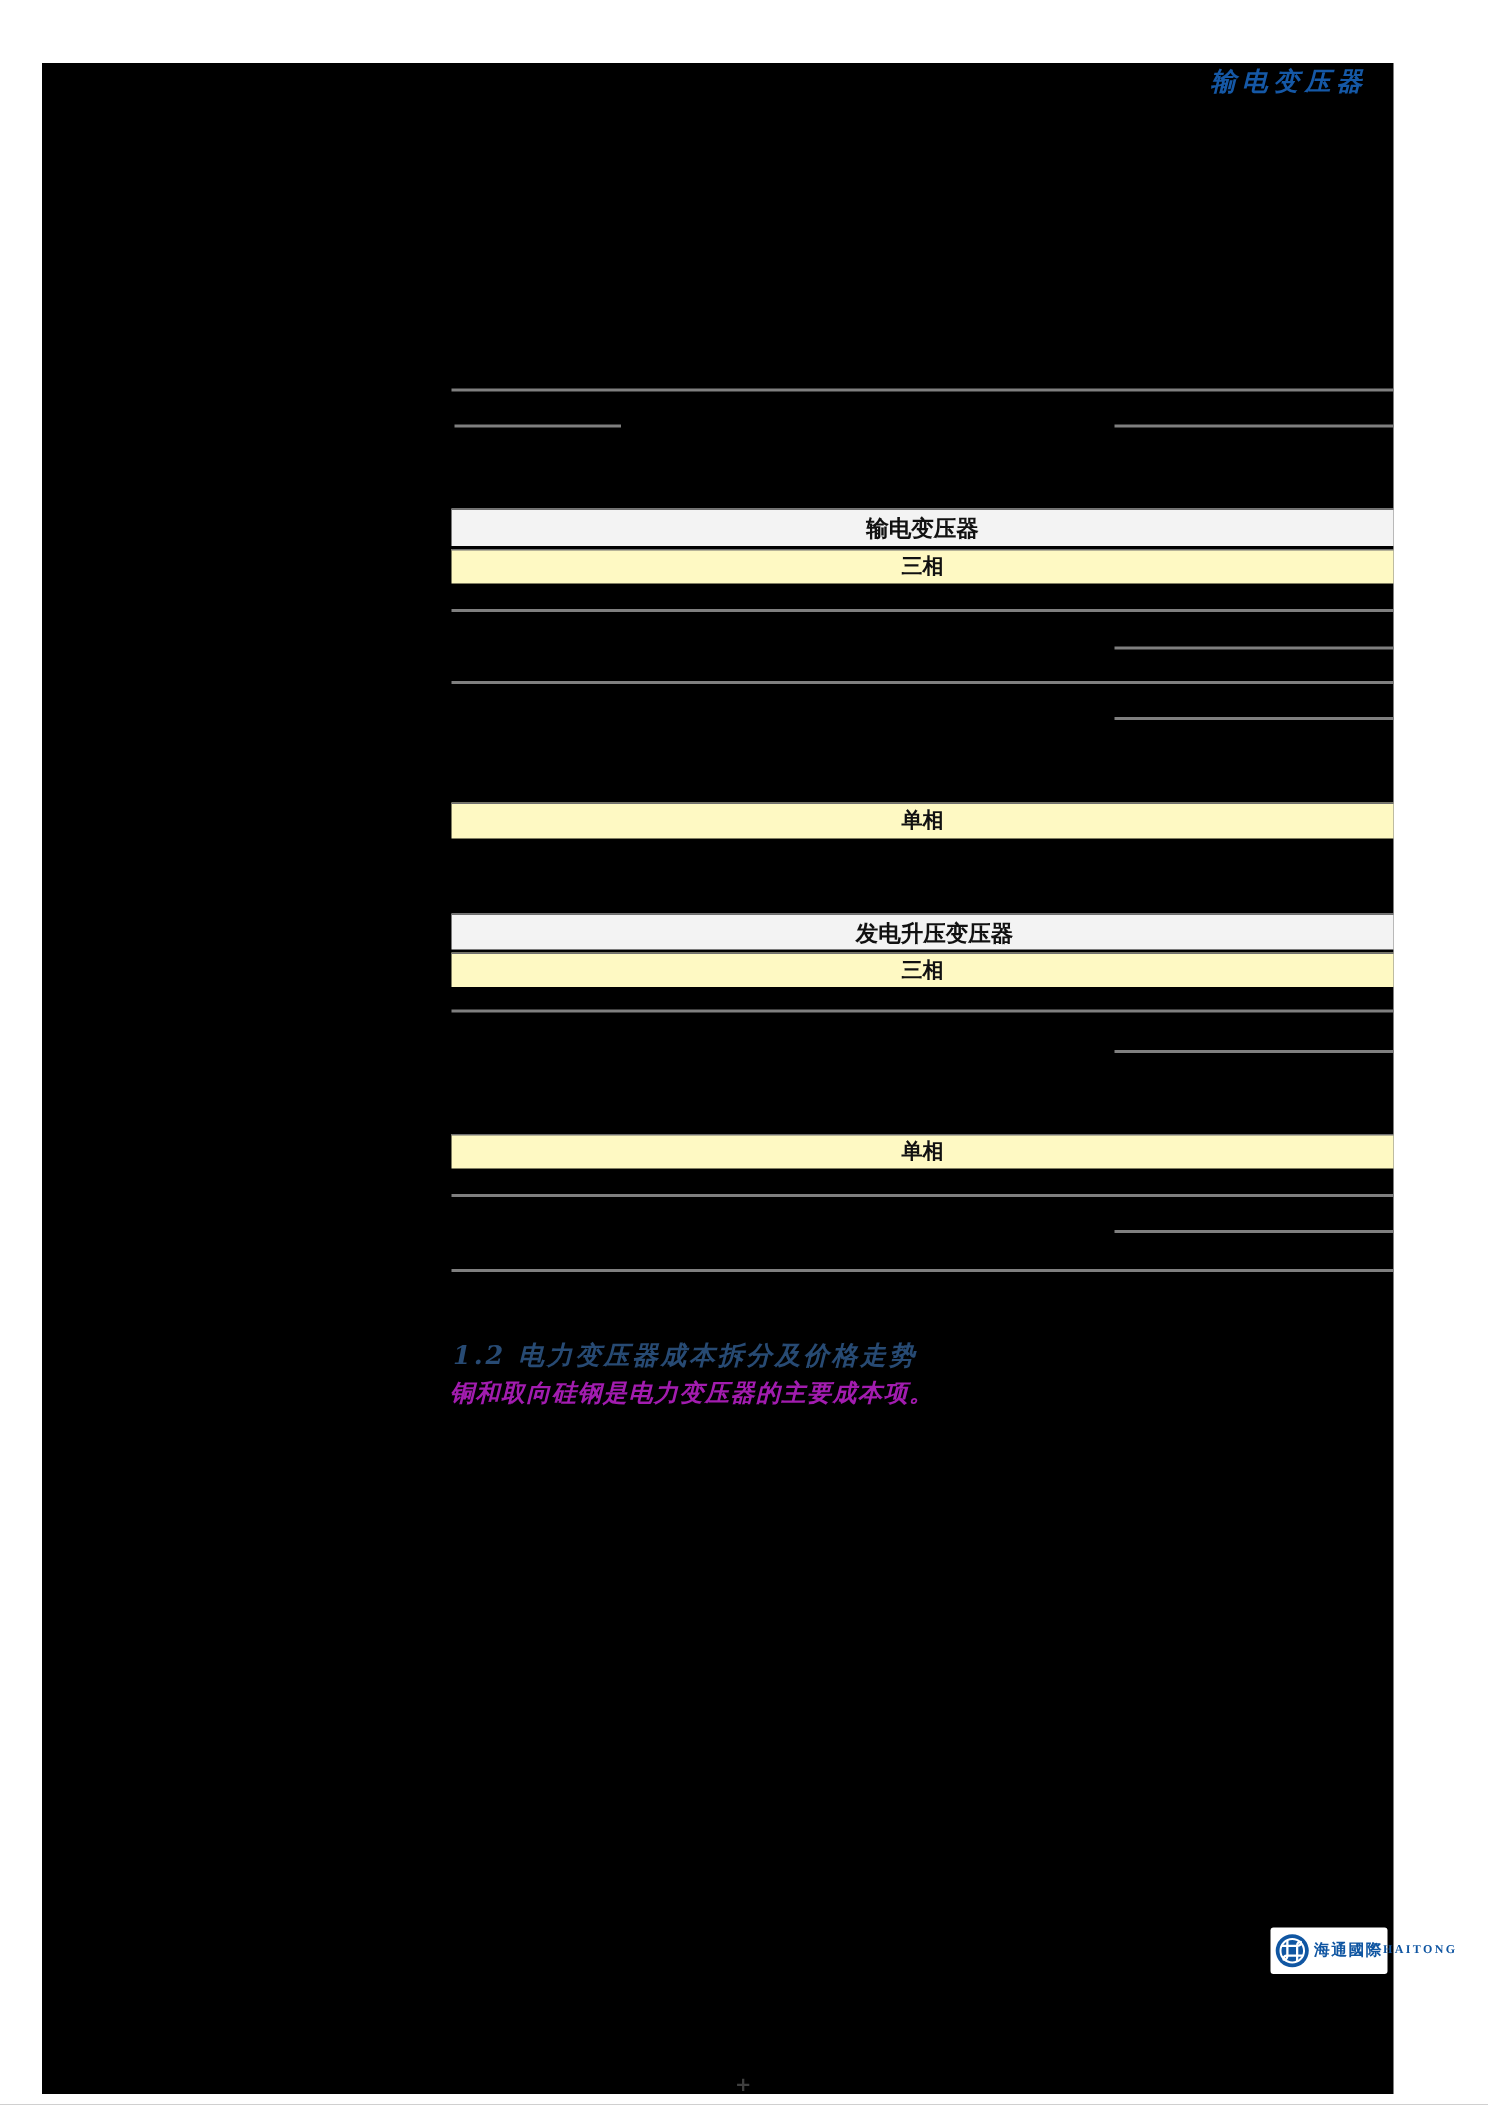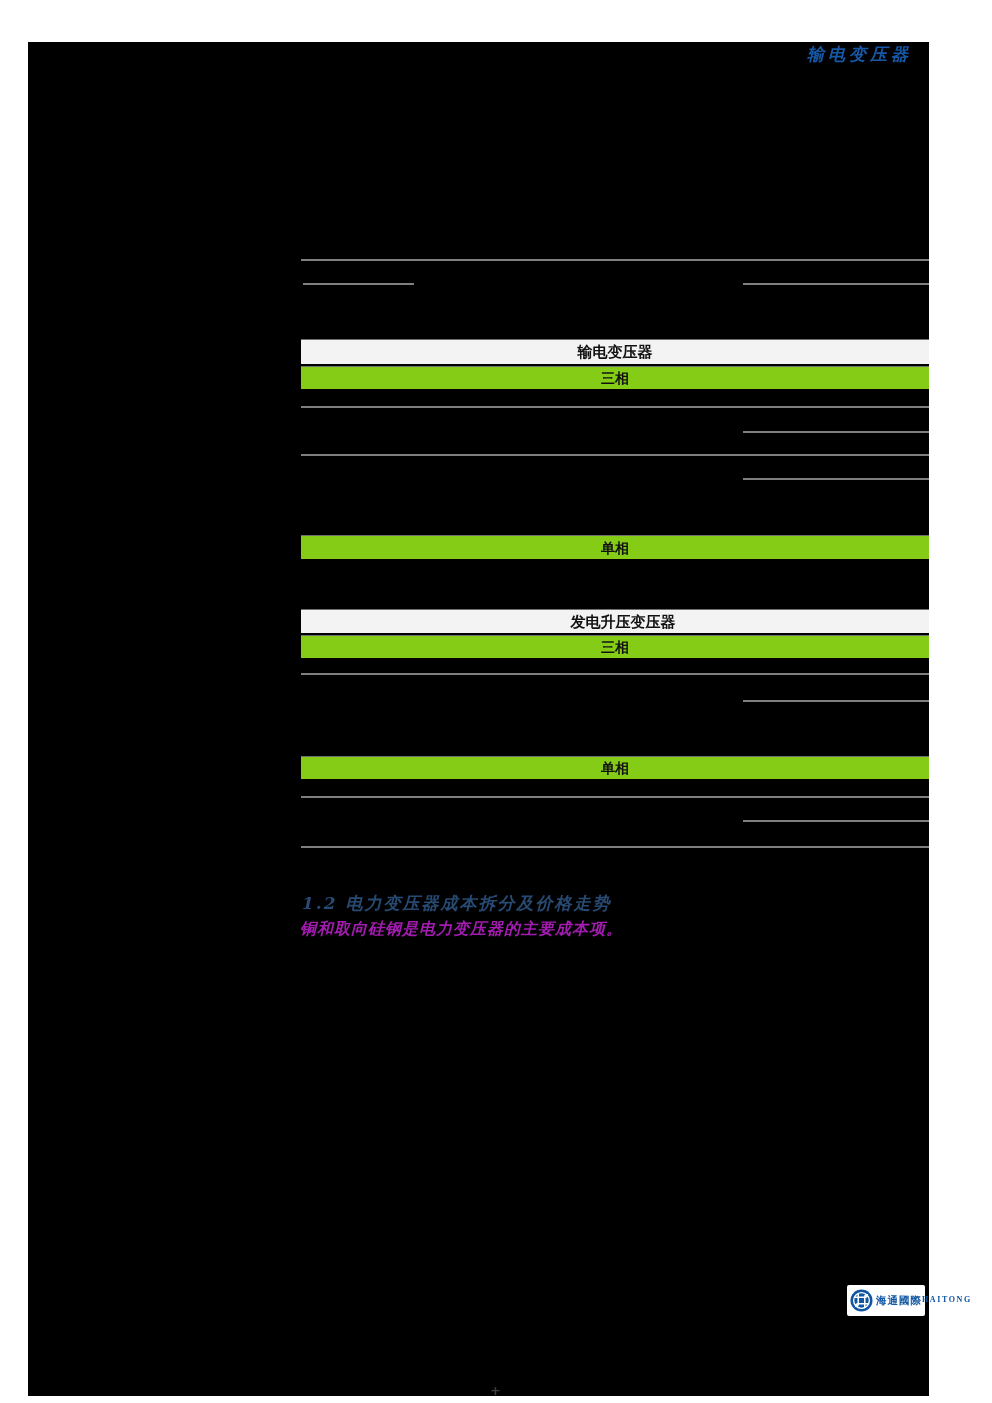--- a/index.html
+++ b/index.html
@@ -32,21 +32,21 @@
   .trow{
     position:absolute;left:301px;width:628px;
     text-align:center;
     font-family:"DejaVu Serif", serif;
     font-weight:bold;color:#111111;
     border-top:1px solid #6f6f6f;
     box-sizing:border-box;
     margin-top:32px;
   }
   .trow.gray{background:#f3f3f3;}
-  .trow.blue{background:#84cc16;}
+  .trow.blue{background:#fef9c3;font-family:Liberation Serif, serif;}
   
   .sec-title{
     position:absolute;left:302px;top:892px;
     font-family:"DejaVu Serif", serif;
     font-weight:bold;font-style:italic;
     font-size:17px;color:#274a73;letter-spacing:2px;
   }
   .sec-body{
     position:absolute;left:300px;top:919px;
     font-family:"DejaVu Serif", serif;

